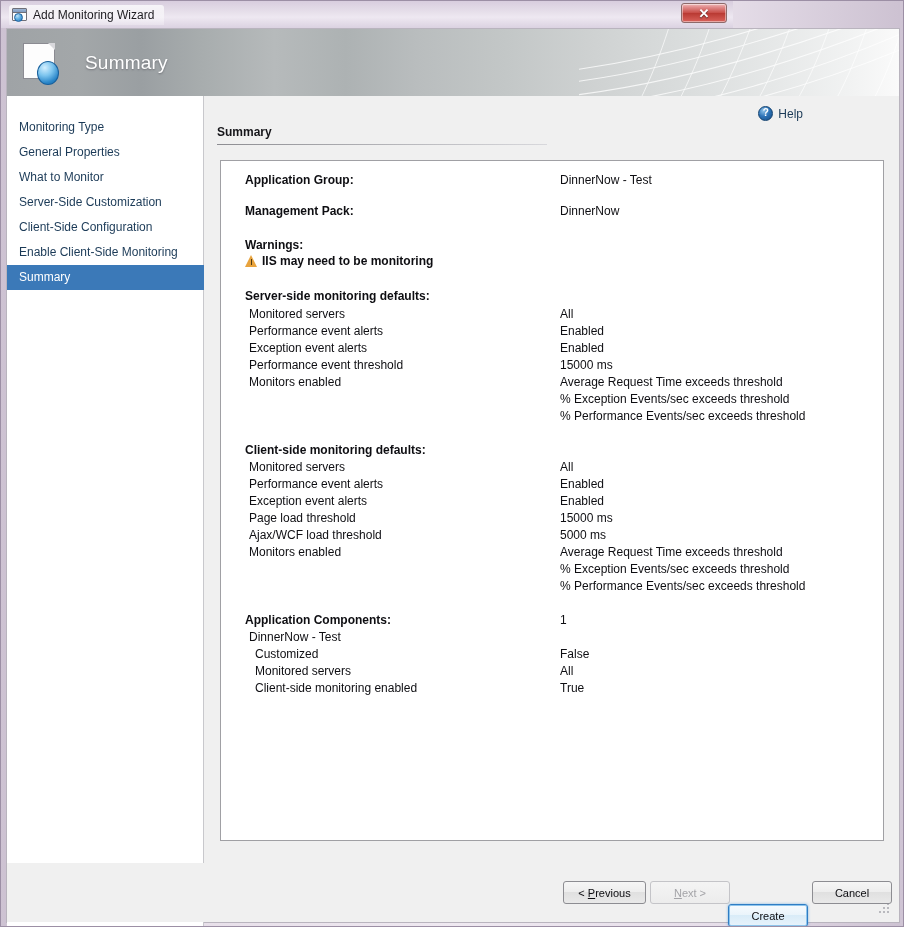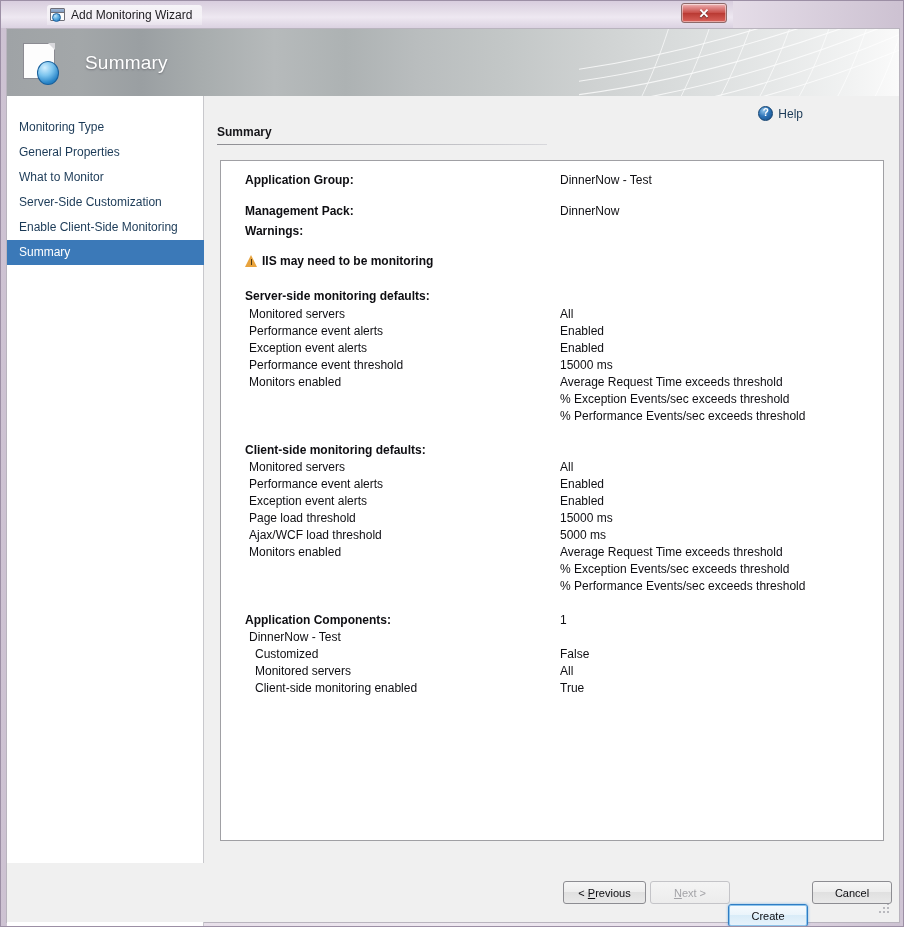--- a/index.html
+++ b/index.html
@@ -44,21 +44,20 @@
 
   
   #titlebar {
     position: absolute;
     left: 0; top: 0;
     width: 732px; height: 27px;
     box-sizing: border-box;
     background: linear-gradient(to bottom,#d8cdde 0%,#e6dfea 40%,#eee8f1 60%,#dbd2e1 100%);
     display: flex;
     align-items: center;
-    padding-left: 38px;
   }
   #titlebar-left {
     display: flex;
     align-items: center;
     margin-left: 8px;
     height: 20px;
     padding: 0 10px 0 2px;
     background: linear-gradient(to bottom, rgba(255,255,255,0.75), rgba(255,255,255,0.25));
     border-radius: 3px 3px 0 0;
   }
@@ -389,41 +388,42 @@
         <span class="ball"></span>
     </div>
     <div id="banner-title">Summary</div>
   </div>
 
   <div id="sidebar">
       <div class="nav-item"><span>Monitoring Type</span></div>
       <div class="nav-item"><span>General Properties</span></div>
       <div class="nav-item"><span>What to Monitor</span></div>
       <div class="nav-item"><span>Server-Side Customization</span></div>
+      <div class="nav-item"><span>Client-Side Configuration</span></div>
       <div class="nav-item"><span>Enable Client-Side Monitoring</span></div>
       <div class="nav-item selected"><span>Summary</span></div>
     </div>
 
   <div id="content">
     <div id="help-link">
       <span id="help-icon"></span>
       <span>Help</span>
     </div>
     <div id="section-heading">Summary</div>
     <div id="section-rule"></div>
     <div id="panel">
         <div class="srow" style="top: 12px;">
           <div class="slabel bold">Application Group:</div>
           <div class="svalue">DinnerNow - Test</div>
         </div>
         <div class="srow" style="top: 43px;">
           <div class="slabel bold">Management Pack:</div>
           <div class="svalue">DinnerNow</div>
         </div>
-        <div class="srow" style="top: 63px;">
+        <div class="srow" style="top: 77px;">
           <div class="slabel bold">Warnings:</div>
         </div>
         <div class="srow" style="top: 93px;">
           <div class="slabel bold"><span class="warn-icon"></span><span>IIS may need to be monitoring</span></div>
         </div>
         <div class="srow" style="top: 128px;">
           <div class="slabel bold">Server-side monitoring defaults:</div>
         </div>
         <div class="srow" style="top: 146px;">
           <div class="slabel indent1">Monitored servers</div>

